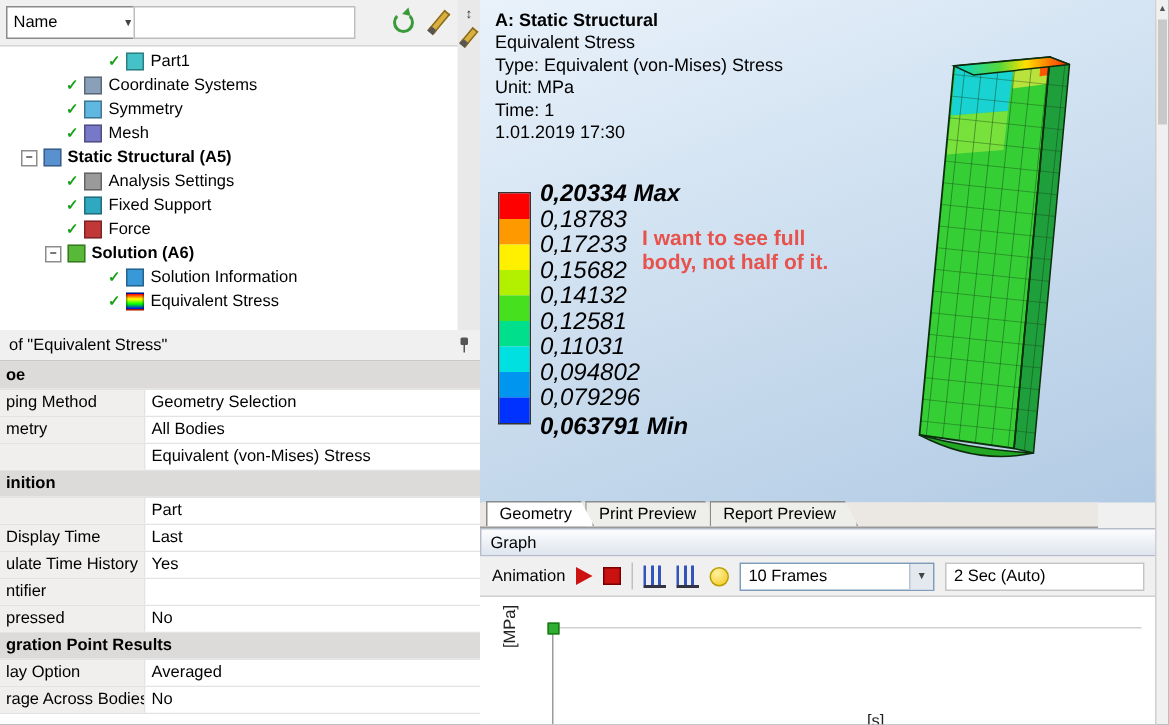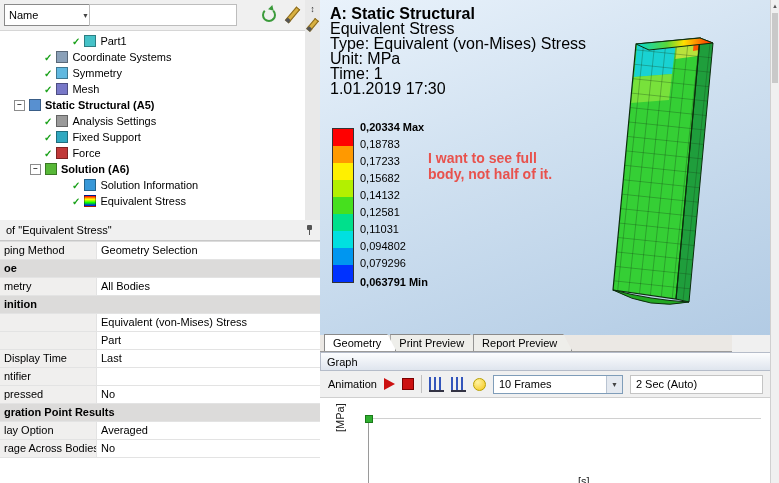--- a/index.html
+++ b/index.html
@@ -44,25 +44,25 @@
   .pin-glyph::after{content:"";position:absolute;left:5px;top:5px;width:1px;height:5px;background:#555;}
   .dgrid{position:absolute;left:0;top:21px;right:0;bottom:0;border-top:1px solid #dcdcdc;}
   .drow{display:flex;height:18px;border-bottom:1px solid #e3e3e3;box-sizing:border-box;}
   .dlabel{width:97px;background:#f0efee;border-right:1px solid #e3e3e3;padding:2px 4px;box-sizing:border-box;overflow:hidden;white-space:nowrap;}
   .dvalue{flex:1;background:#fff;padding:2px 4px;box-sizing:border-box;overflow:hidden;white-space:nowrap;}
   .dheader{flex:1;background:#dcdbda;font-weight:bold;padding:2px 4px;box-sizing:border-box;overflow:hidden;white-space:nowrap;}
 
   
   .viewport{position:absolute;left:320px;top:0;width:451px;height:335px;
             background:linear-gradient(160deg,#e9f2fb 0%,#cfe0f0 45%,#b2cbe4 100%);overflow:hidden;}
-  .vp-header{position:absolute;left:10px;top:6px;line-height:15px;font-size:16px;}
+  .vp-header{position:absolute;left:10px;top:6px;line-height:15px;font-size:12px;}
   .vp-line1{font-weight:bold;}
   .legend-bar{position:absolute;left:12px;top:128px;width:20px;border:1px solid #333;}
   .lband{height:17px;}
-  .lval{position:absolute;left:40px;font-size:11px;white-space:nowrap;}
+  .lval{position:absolute;left:40px;font-size:16px;white-space:nowrap;font-style:italic;}
   .lval.bold{font-weight:bold;}
   .annotation{position:absolute;left:108px;top:150px;font-size:14px;font-weight:bold;line-height:16px;}
   .model-svg{position:absolute;left:238px;top:12px;width:200px;height:310px;}
 
   
   .tabs-bar{position:absolute;left:320px;top:335px;width:412px;height:17px;background:#ebe8e4;border-bottom:1px solid #9a9a9a;display:flex;align-items:flex-end;padding-left:4px;box-sizing:border-box;}
   .tab{height:16px;line-height:16px;padding:0 14px 0 8px;margin-right:-6px;border:1px solid #8a8a8a;border-bottom:none;background:#eeeeea;
        clip-path:polygon(0 0,calc(100% - 9px) 0,100% 100%,0 100%);font-size:11px;}
   .tab.active{background:#fff;z-index:2;}
 
@@ -182,44 +182,48 @@
     </div>
   </div>
 
   <div class="details-panel">
     <div class="details-title">
       <span>of "Equivalent Stress"</span>
       <span class="pin-glyph"></span>
     </div>
     <div class="dgrid">
       <div class="drow">
+          <div class="dheader">oe</div>
+        </div>
+      <div class="drow">
         <div class="dlabel">ping Method</div>
         <div class="dvalue">Geometry Selection</div>
       </div>
       <div class="drow">
-          <div class="dheader">oe</div>
-        </div>
-      <div class="drow">
         <div class="dlabel">metry</div>
         <div class="dvalue">All Bodies</div>
       </div>
       <div class="drow">
+        <div class="dlabel"></div>
+        <div class="dvalue">Equivalent (von-Mises) Stress</div>
+      </div>
+      <div class="drow">
           <div class="dheader">inition</div>
         </div>
       <div class="drow">
         <div class="dlabel"></div>
-        <div class="dvalue">Equivalent (von-Mises) Stress</div>
-      </div>
-      <div class="drow">
-        <div class="dlabel"></div>
         <div class="dvalue">Part</div>
       </div>
       <div class="drow">
         <div class="dlabel">Display Time</div>
         <div class="dvalue">Last</div>
+      </div>
+      <div class="drow">
+        <div class="dlabel">ulate Time History</div>
+        <div class="dvalue">Yes</div>
       </div>
       <div class="drow">
         <div class="dlabel">ntifier</div>
         <div class="dvalue"></div>
       </div>
       <div class="drow">
         <div class="dlabel">pressed</div>
         <div class="dvalue">No</div>
       </div>
       <div class="drow">

